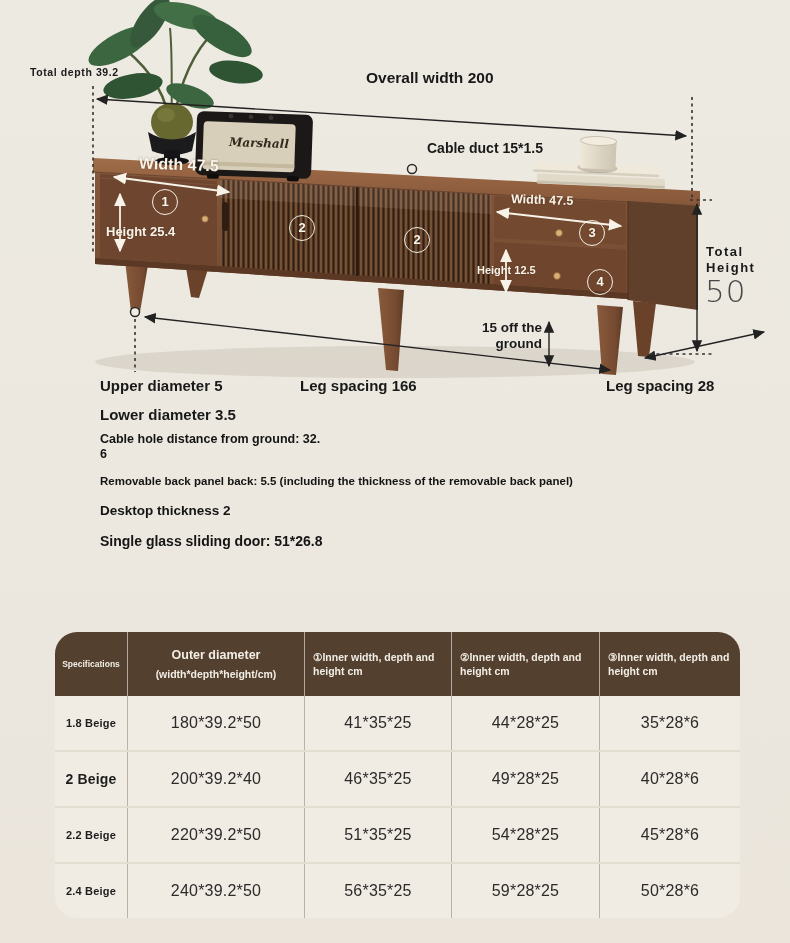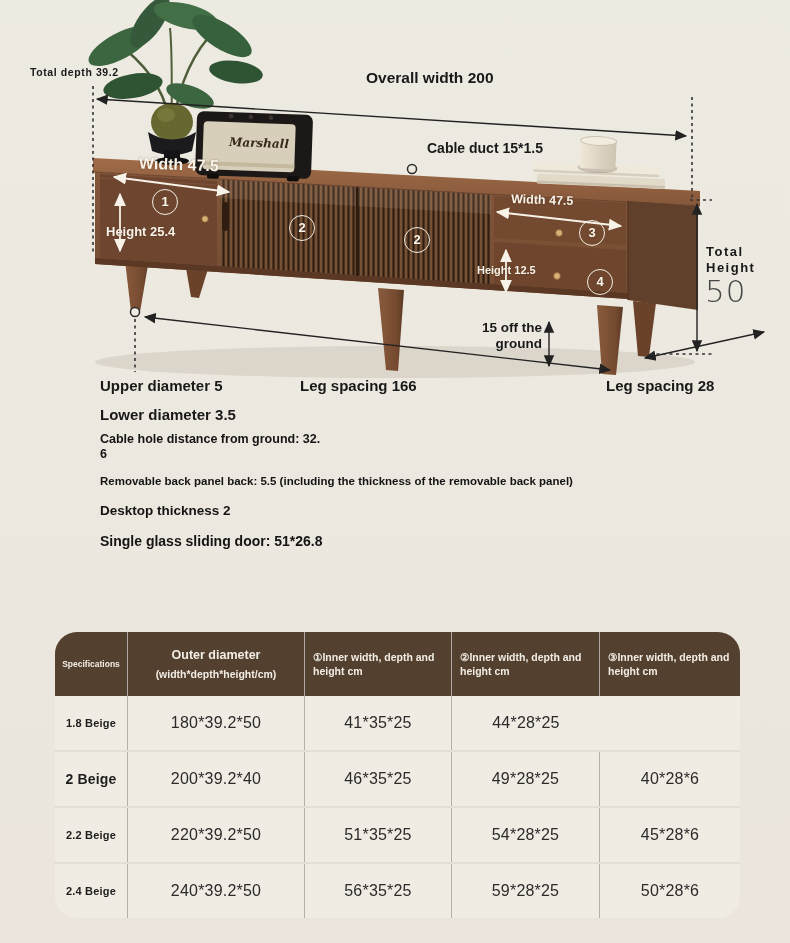--- a/index.html
+++ b/index.html
@@ -227,20 +227,21 @@
       <div class="th th-inner">①Inner width, depth and height cm</div>
       <div class="th th-inner">②Inner width, depth and height cm</div>
       <div class="th th-inner">③Inner width, depth and height cm</div>
     </div>
     <div class="t-body">
       <div class="t-row">
         <div class="td spec">1.8 Beige</div>
         <div class="td">180*39.2*50</div>
         <div class="td">41*35*25</div>
         <div class="td">44*28*25</div>
+        <div class="td">35*28*6</div>
       </div>
       <div class="t-row">
         <div class="td spec">2 Beige</div>
         <div class="td">200*39.2*40</div>
         <div class="td">46*35*25</div>
         <div class="td">49*28*25</div>
         <div class="td">40*28*6</div>
       </div>
       <div class="t-row">
         <div class="td spec">2.2 Beige</div>

